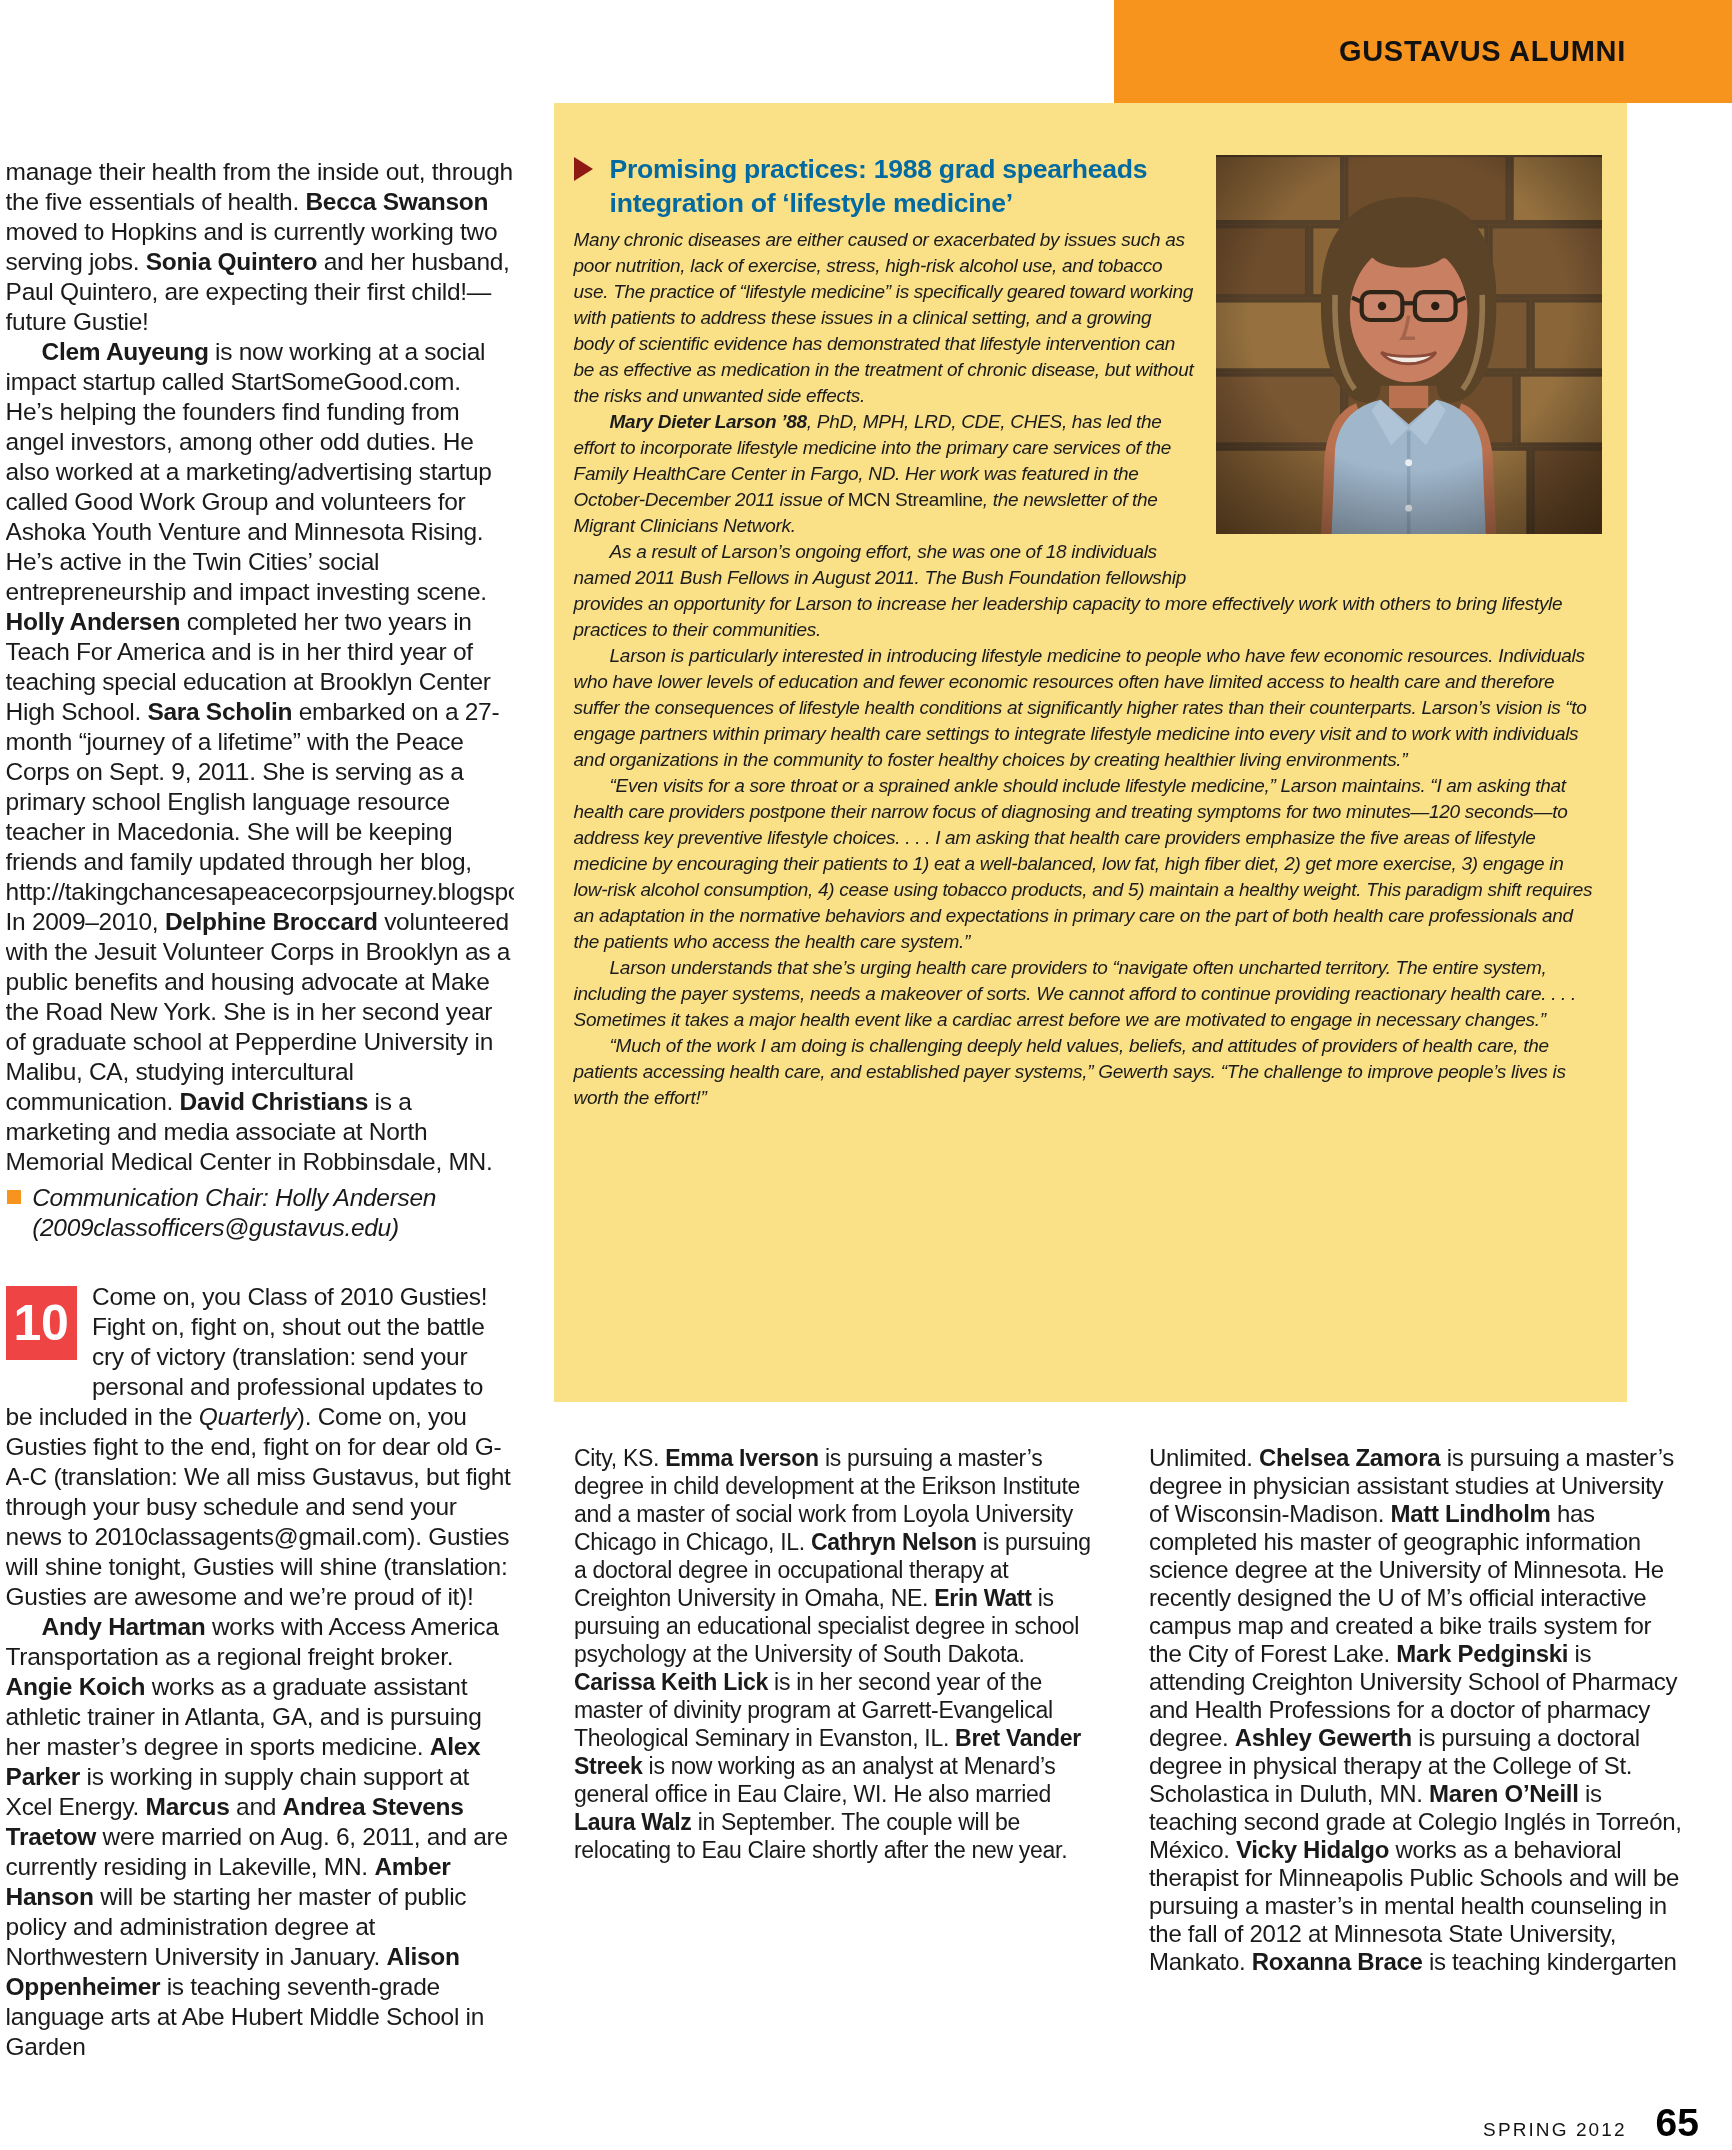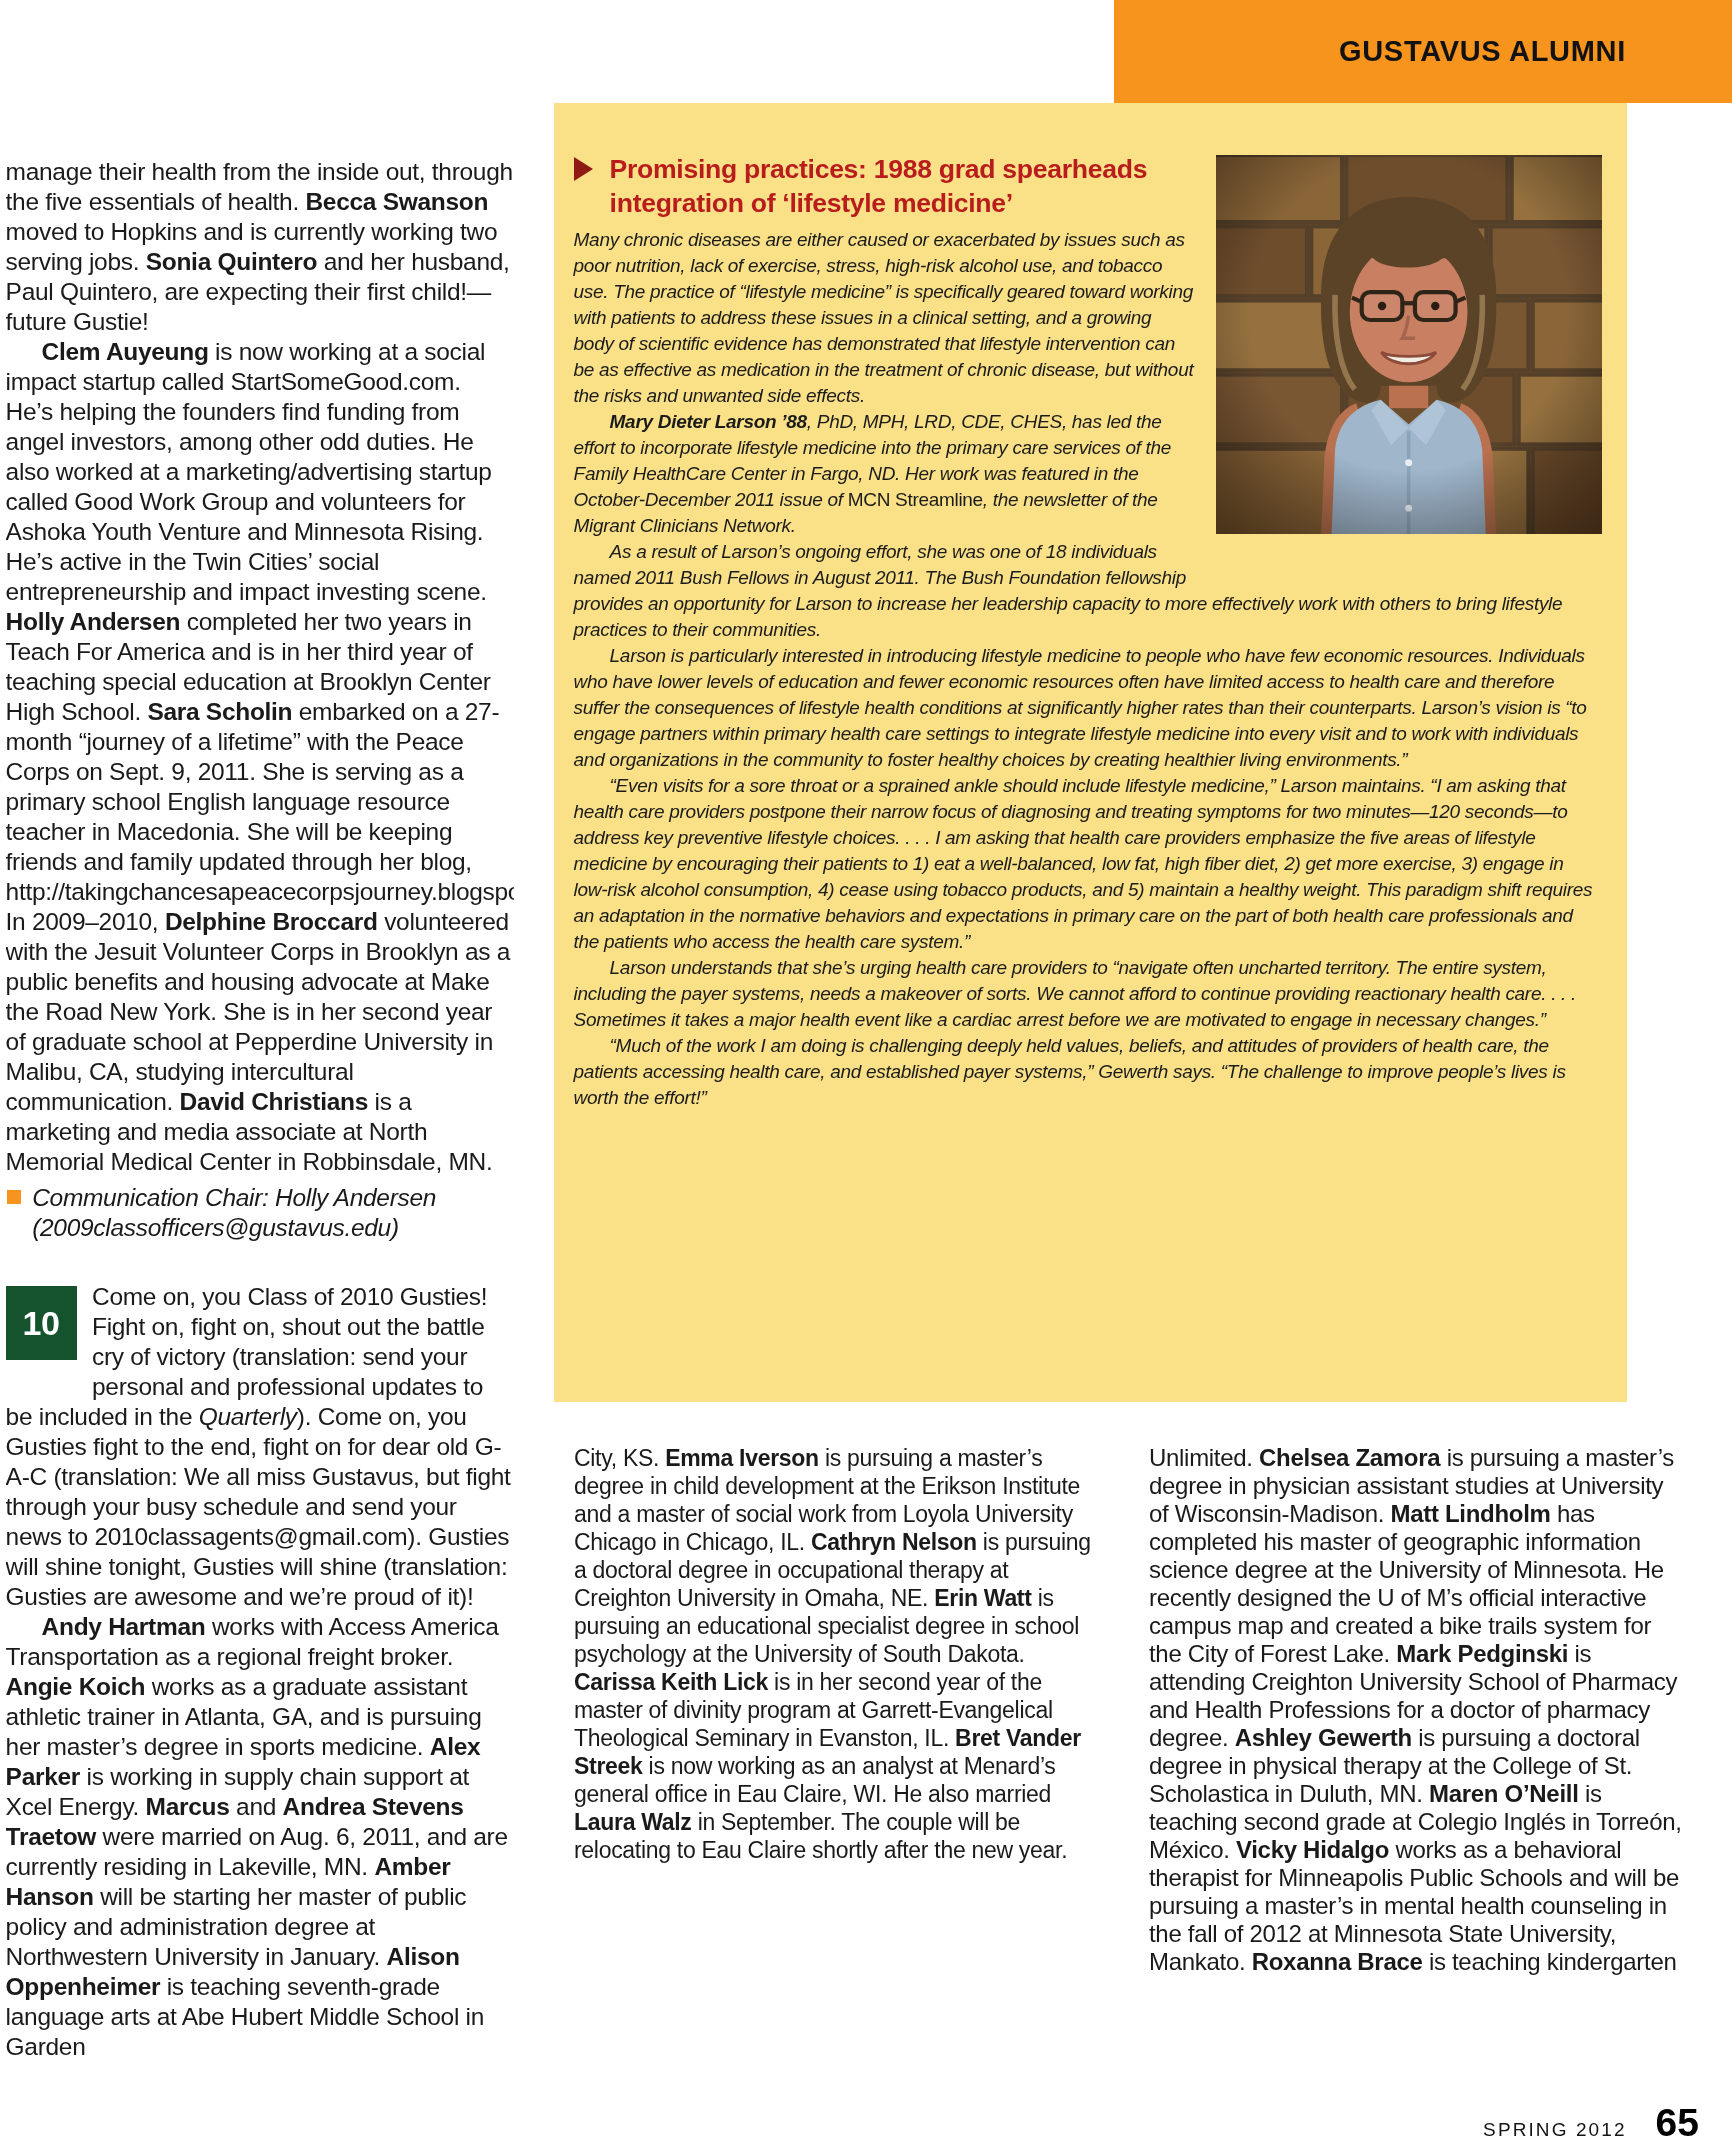--- a/index.html
+++ b/index.html
@@ -27,21 +27,21 @@
     background:#FAE187;
     box-sizing:border-box;padding:49px 25px 0 19.6px;
     overflow:hidden;
   }
   .photo-wrap{
     float:right;width:386px;height:379px;margin:2.8px 0 34px 21px;
   }
   .photo-wrap svg{display:block;width:100%;height:100%;}
   .feature-title{
     position:relative;margin:0 0 7px 0;padding-left:36px;
-    font-size:26.6px;line-height:34px;font-weight:700;color:#b91c1c;
+    font-size:26.6px;line-height:34px;font-weight:700;color:#0369a1;
     letter-spacing:-0.3px;
   }
   .arrow-icon{
     position:absolute;left:0;top:4.9px;width:0;height:0;
     border-left:19.6px solid #8F1A14;
     border-top:12px solid transparent;
     border-bottom:12px solid transparent;
   }
   .fpara{
     margin:0;font-style:italic;font-size:19px;line-height:26px;
@@ -66,23 +66,23 @@
     font-style:italic;
   }
   .chair .bullet-icon{
     position:absolute;left:1.4px;top:7.7px;width:14px;height:14px;
     background:#F7941E;
   }
   
   .class10{margin-top:39px;}
   .badge10{
     float:left;width:71px;height:74px;margin:4.2px 15.4px 18px 0;
-    background:#14532d;color:#ffffff;
+    background:#ef4444;color:#ffffff;
     display:flex;align-items:center;justify-content:center;
-    font-size:34px;font-weight:700;
+    font-size:50px;font-weight:700;
   }
   
   .footer{
     position:absolute;right:33px;bottom:5.6px;
     display:flex;align-items:baseline;
   }
   .footer .issue{font-size:19px;letter-spacing:2.1px;color:#141414;}
   .footer .pagenum{font-size:39px;font-weight:700;margin-left:29px;color:#000;}
 </style>
 </head>

